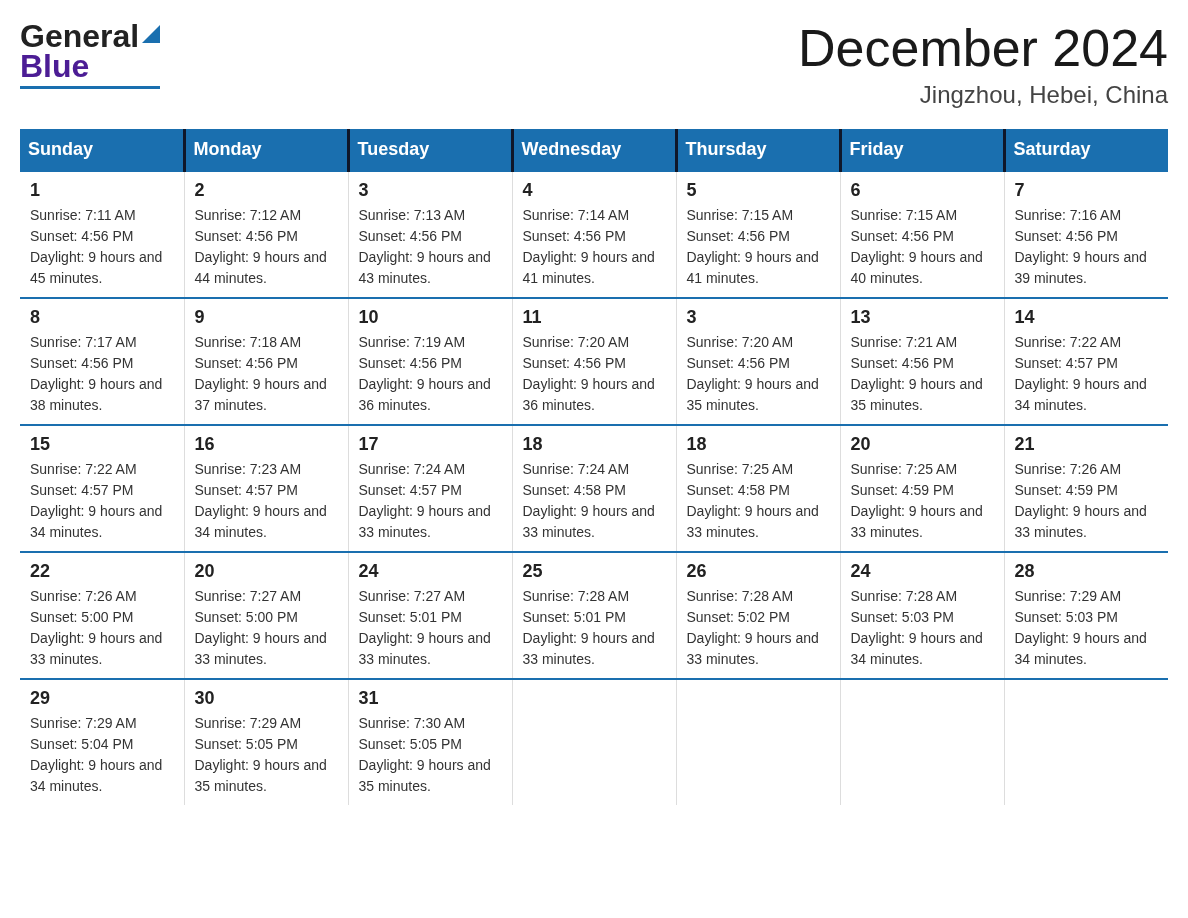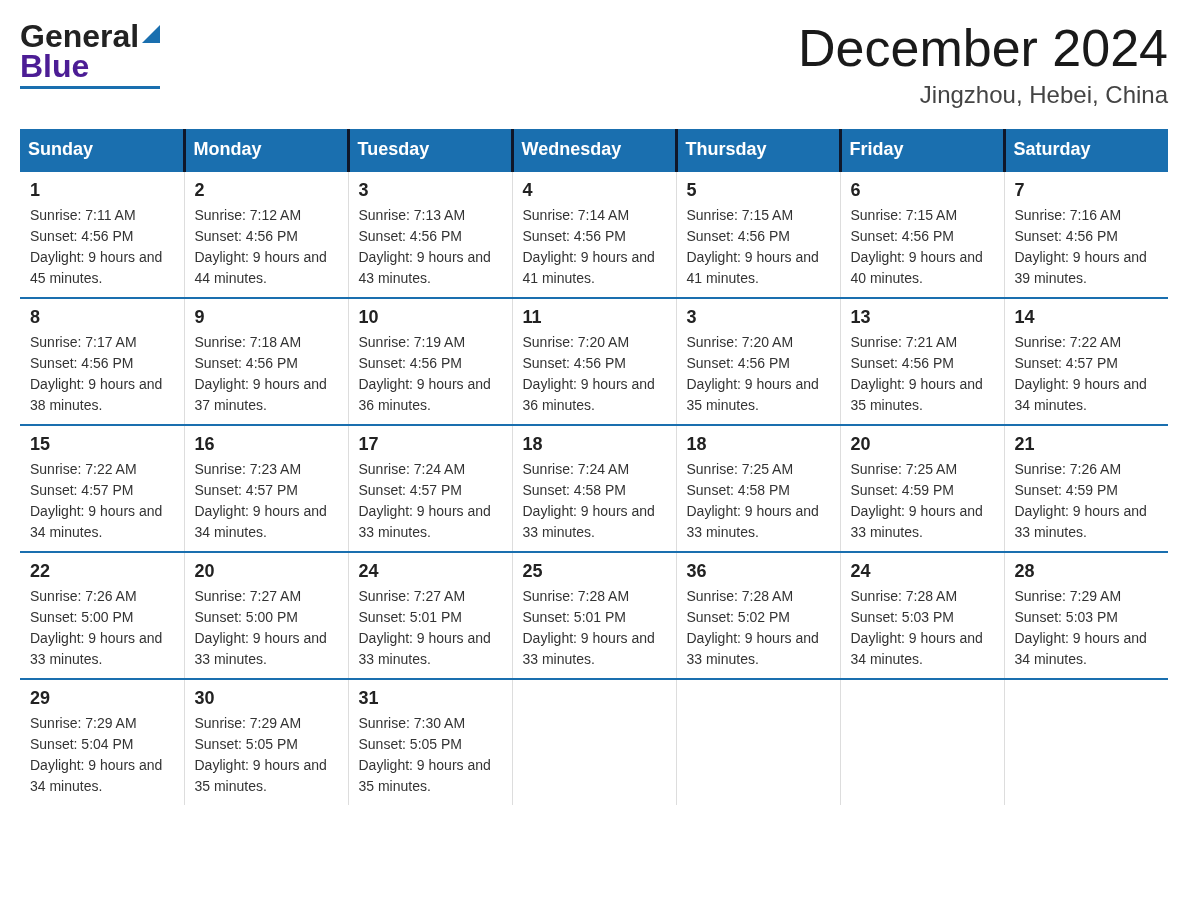--- a/index.html
+++ b/index.html
@@ -264,21 +264,21 @@
           Sunrise: 7:27 AM<br>Sunset: 5:01 PM<br>Daylight: 9 hours and 33 minutes.
         </div>
       </td>
         <td>
         <span class="day-number">25</span>
         <div class="day-info">
           Sunrise: 7:28 AM<br>Sunset: 5:01 PM<br>Daylight: 9 hours and 33 minutes.
         </div>
       </td>
         <td>
-        <span class="day-number">36</span>
+        <span class="day-number">26</span>
         <div class="day-info">
           Sunrise: 7:28 AM<br>Sunset: 5:02 PM<br>Daylight: 9 hours and 33 minutes.
         </div>
       </td>
         <td>
         <span class="day-number">24</span>
         <div class="day-info">
           Sunrise: 7:28 AM<br>Sunset: 5:03 PM<br>Daylight: 9 hours and 34 minutes.
         </div>
       </td>

